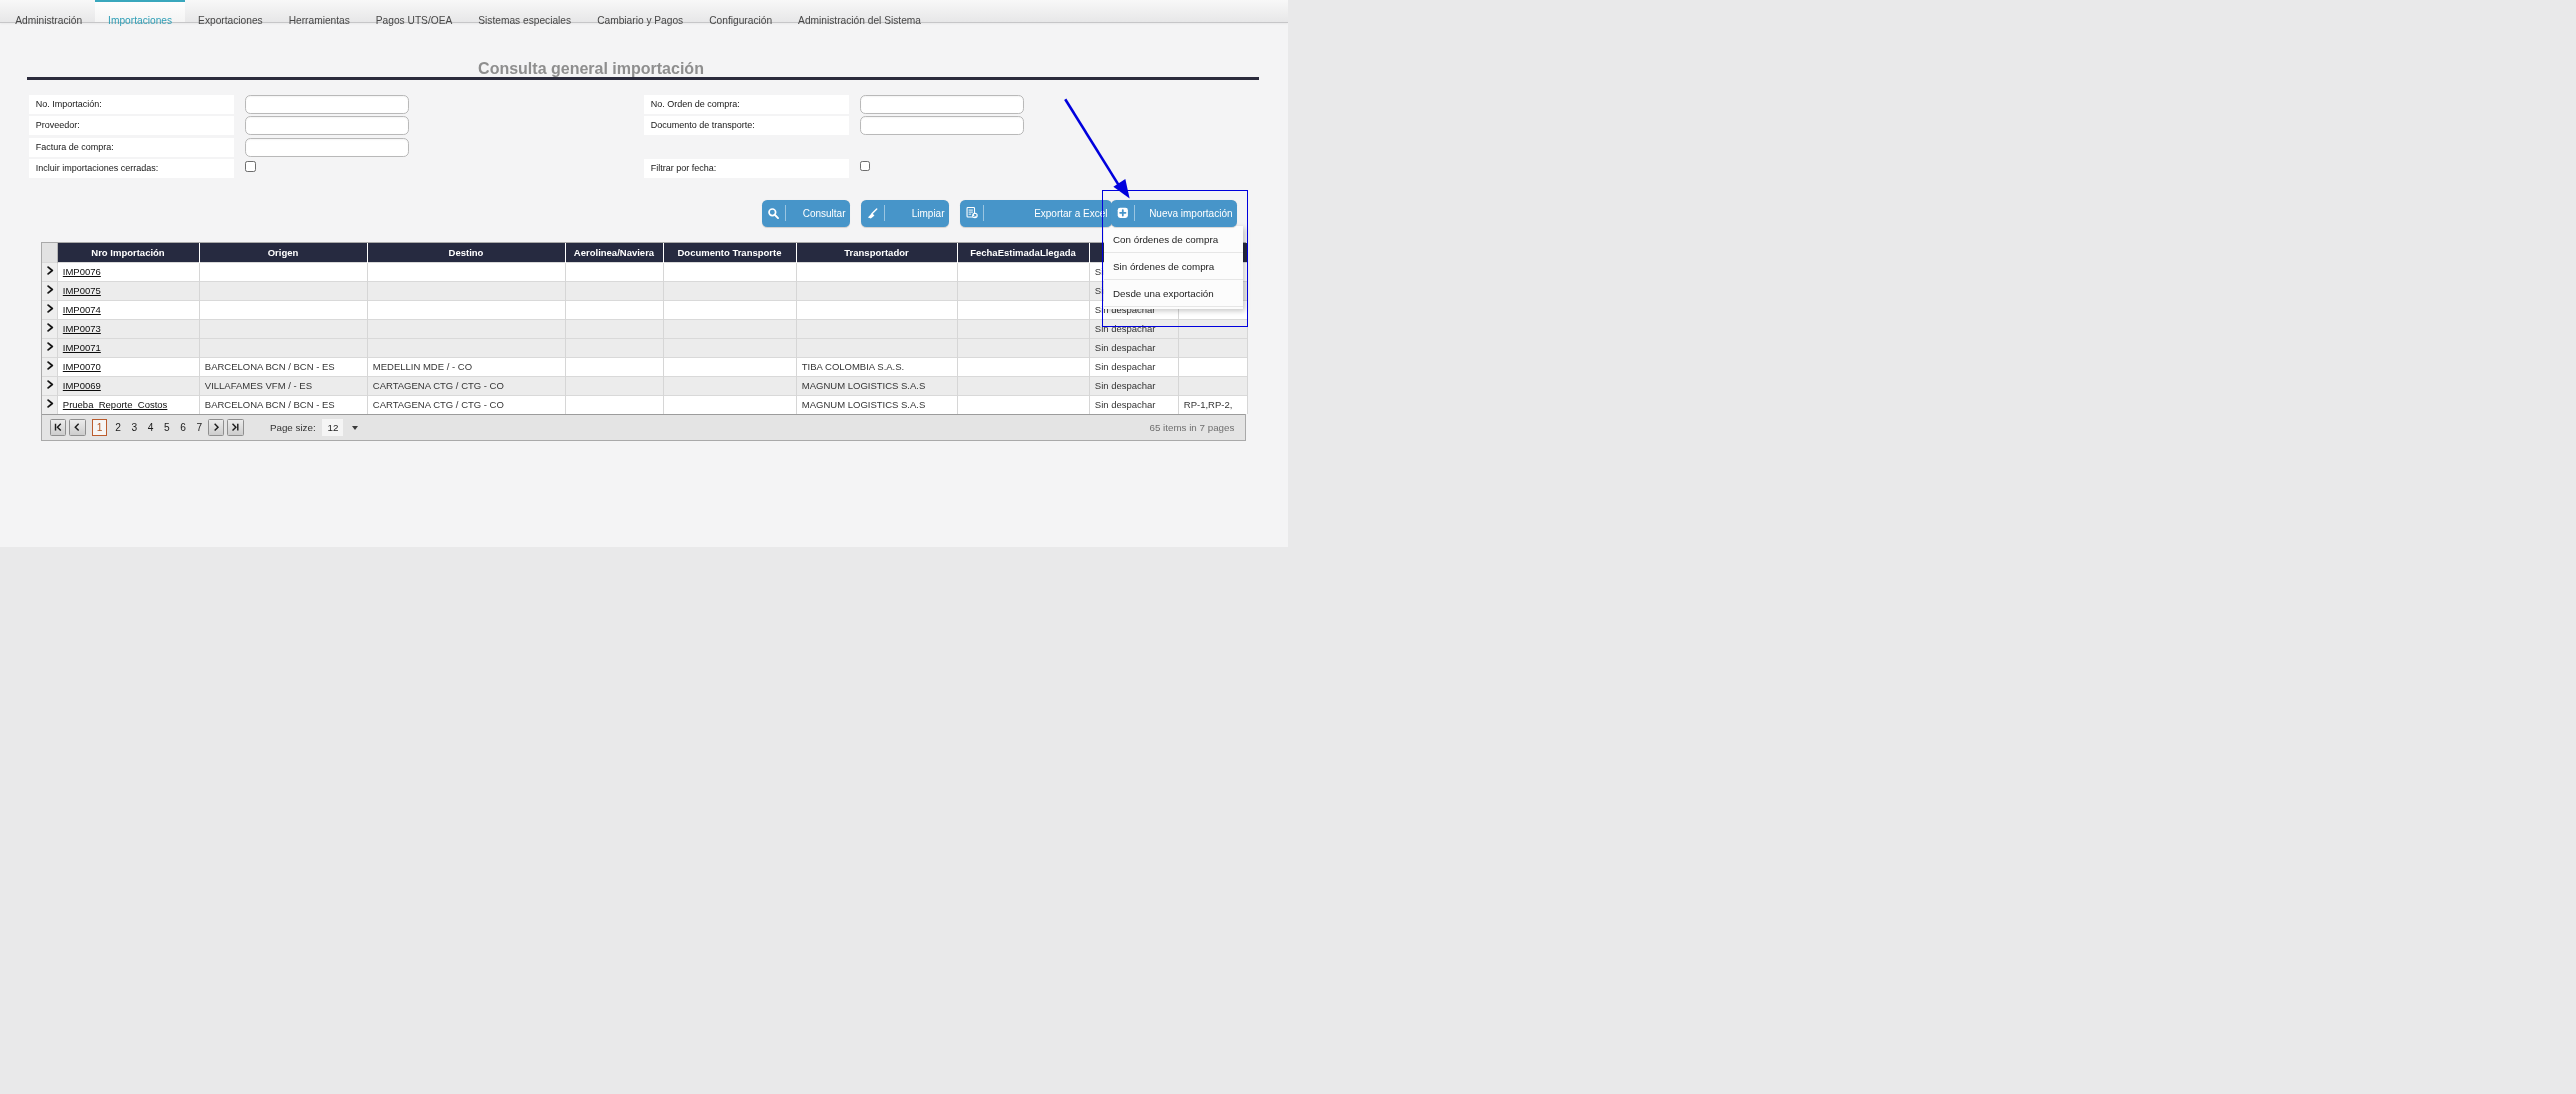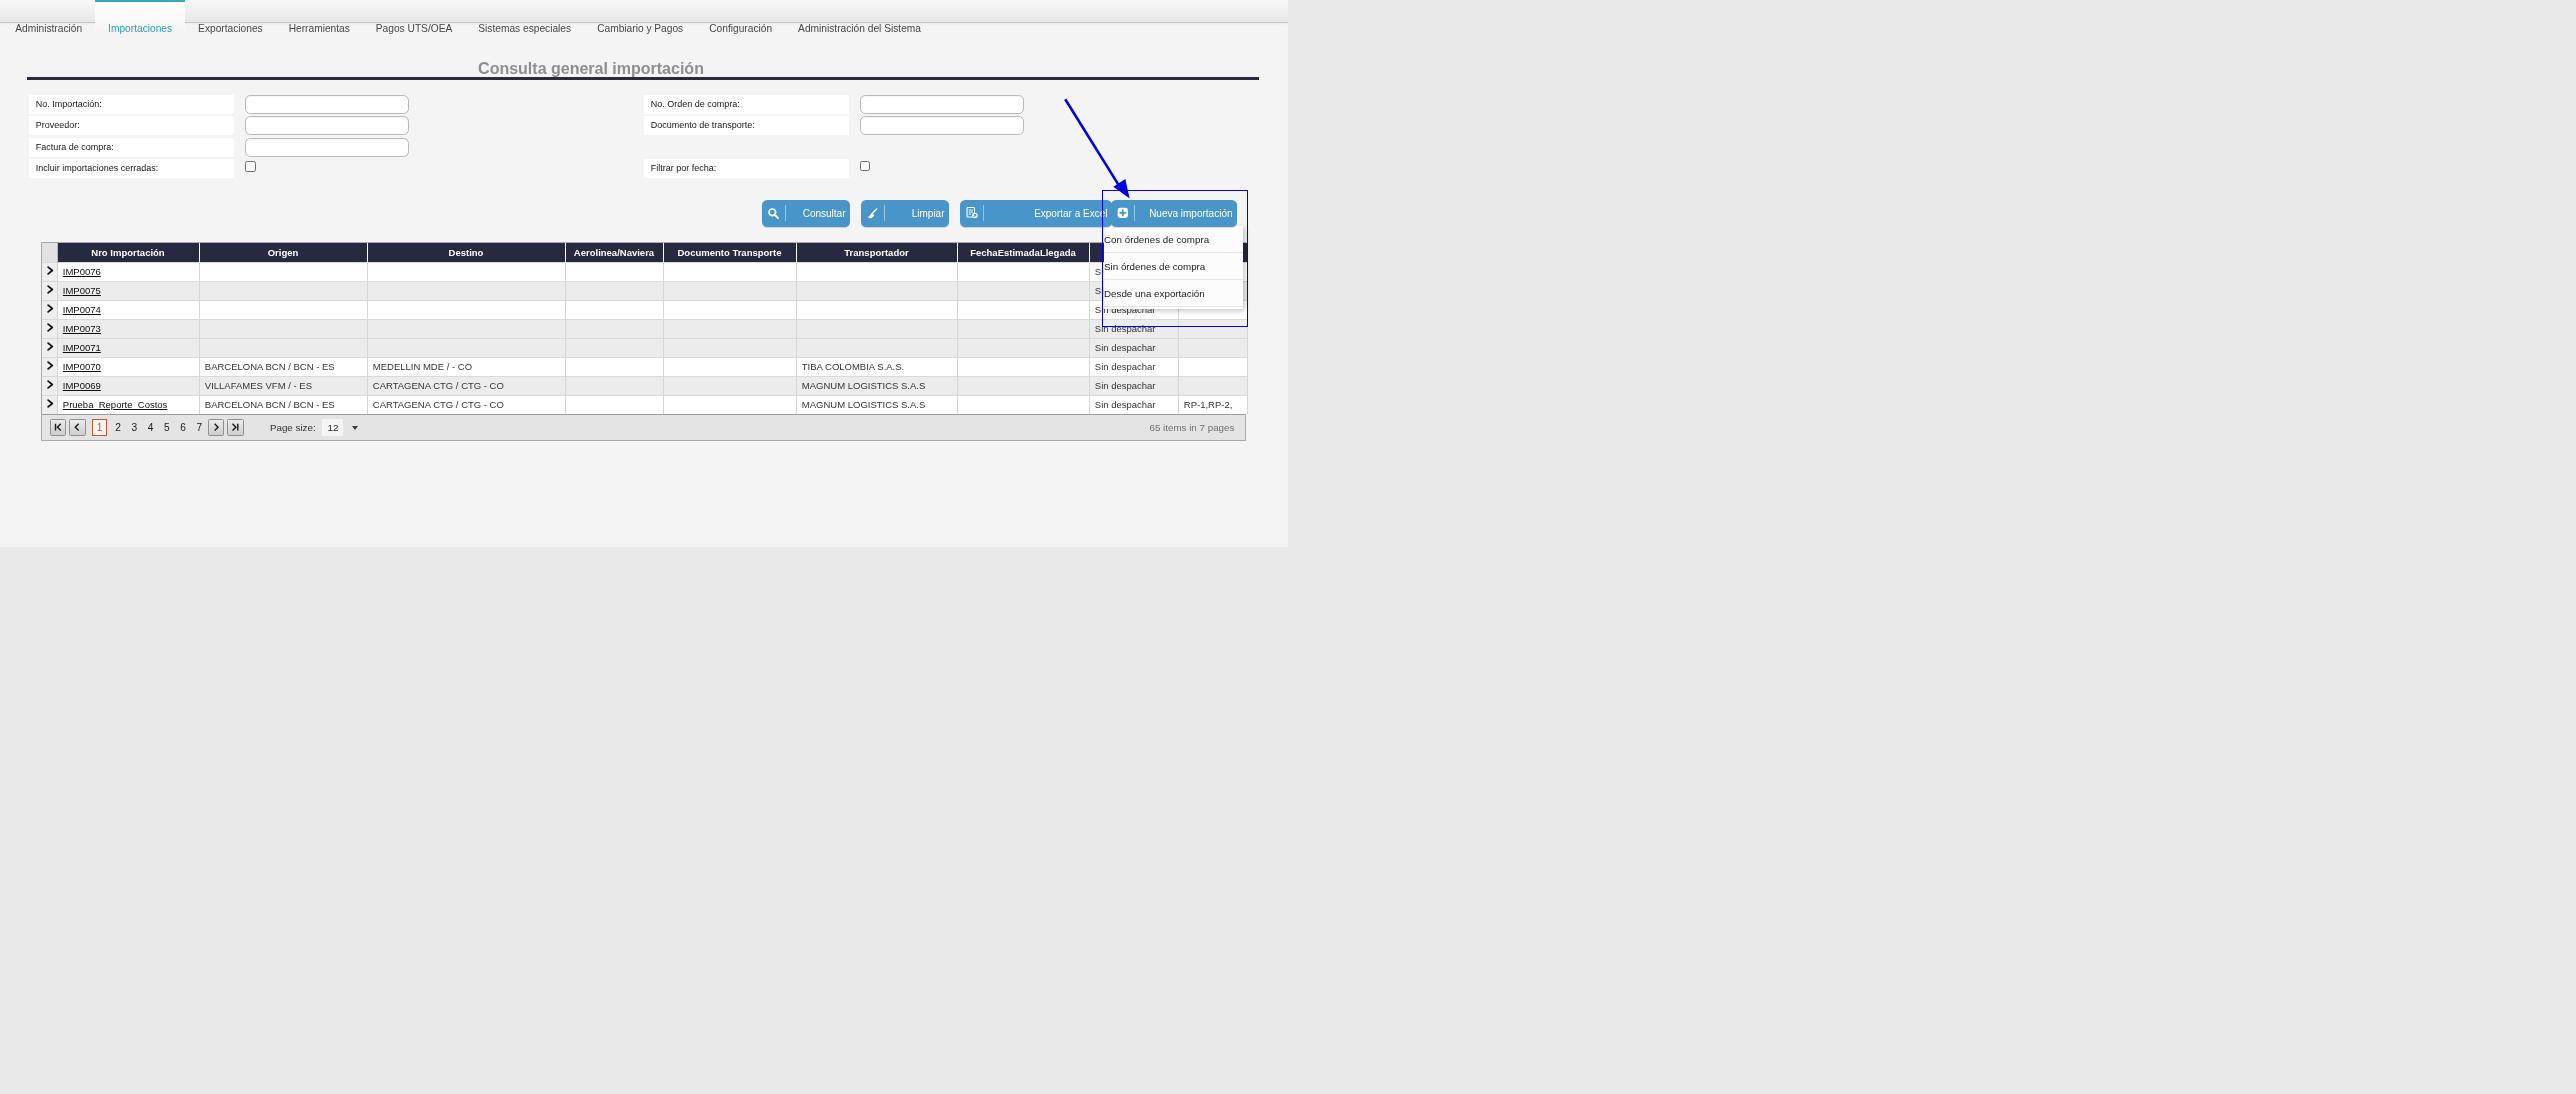--- a/index.html
+++ b/index.html
@@ -3,21 +3,21 @@
 <meta charset="utf-8">
 <style>
   html,body{margin:0;padding:0;background:#e9e9ea;}
   *{box-sizing:border-box;font-family:"Liberation Sans","DejaVu Sans",sans-serif;}
   #stage{position:relative;width:1288px;height:547px;background:#f4f4f5;overflow:hidden;}
 
   
   .nav{position:absolute;left:0;top:0;width:1288px;height:23px;
        background:linear-gradient(#f8f8f8,#e7e7e8);border-bottom:0.8px solid #c6c6c8;
        display:flex;align-items:stretch;padding-left:2.3px;box-shadow:0 0.8px 2.3px rgba(0,0,0,.07);}
-  .tab{padding:17px 13px;line-height:23px;font-size:10.2px;color:#474747;cursor:pointer;position:relative;white-space:nowrap;}
+  .tab{padding:9px 13px;line-height:23px;font-size:10.2px;color:#474747;cursor:pointer;position:relative;white-space:nowrap;}
   .tab.active{background:linear-gradient(#ffffff,#f4f4f4);color:#2e9eb6;}
   .tab.active::before{content:"";position:absolute;left:0;top:0;right:0;height:2.3px;background:#39a7bd;}
 
   
   .title{position:absolute;left:0;top:60px;width:1182px;text-align:center;
          font-size:16px;font-weight:bold;color:#8e8e8e;}
   .rule{position:absolute;left:26.5px;top:77px;width:1232px;height:3px;background:#2b2b3c;}
 
   
   .filters{position:absolute;display:flex;flex-direction:column;}
@@ -66,21 +66,21 @@
   .psize-label{margin-left:23px;font-size:9.8px;color:#333;}
   .psize-box{margin-left:6.8px;min-width:21px;height:16.7px;background:#f5f5f5;display:inline-flex;
              align-items:center;justify-content:center;font-size:9.8px;color:#222;cursor:pointer;}
   .caret{width:0;height:0;border-left:3.8px solid transparent;border-right:3.8px solid transparent;
          border-top:4.5px solid #3a3a3a;margin-left:8.3px;cursor:pointer;}
   .psummary{margin-left:auto;font-size:9.8px;color:#6f6f6f;padding-right:3px;}
 
   
   .menu{position:absolute;left:1104px;top:226px;width:139px;height:83px;background:#fcfcfc;z-index:40;
         box-shadow:2.3px 2.3px 5.3px rgba(0,0,0,.22);overflow:hidden;}
-  .mitem{height:27px;line-height:27px;font-size:9.8px;color:#1c1c1c;
+  .mitem{height:27px;line-height:27px;padding-left:9px;font-size:9.8px;color:#1c1c1c;
          border-bottom:0.8px solid #e6e6e6;cursor:pointer;white-space:nowrap;background:#fcfcfc;}
 
   
   .annotation{position:absolute;left:1102px;top:190px;width:146px;height:137px;
               border:1.5px solid #0000dd;z-index:55;pointer-events:none;}
   .arrow{position:absolute;left:0;top:0;z-index:60;pointer-events:none;}
 </style>
 </head>
 <body>
 

